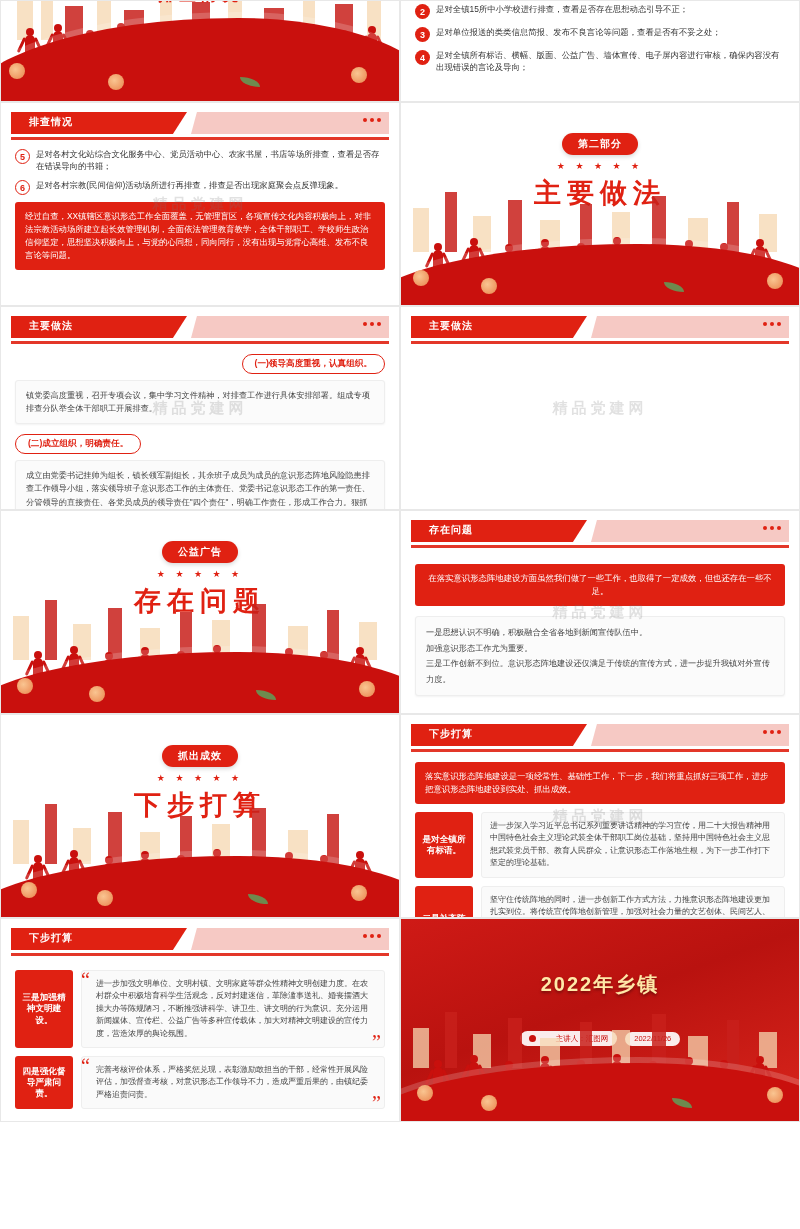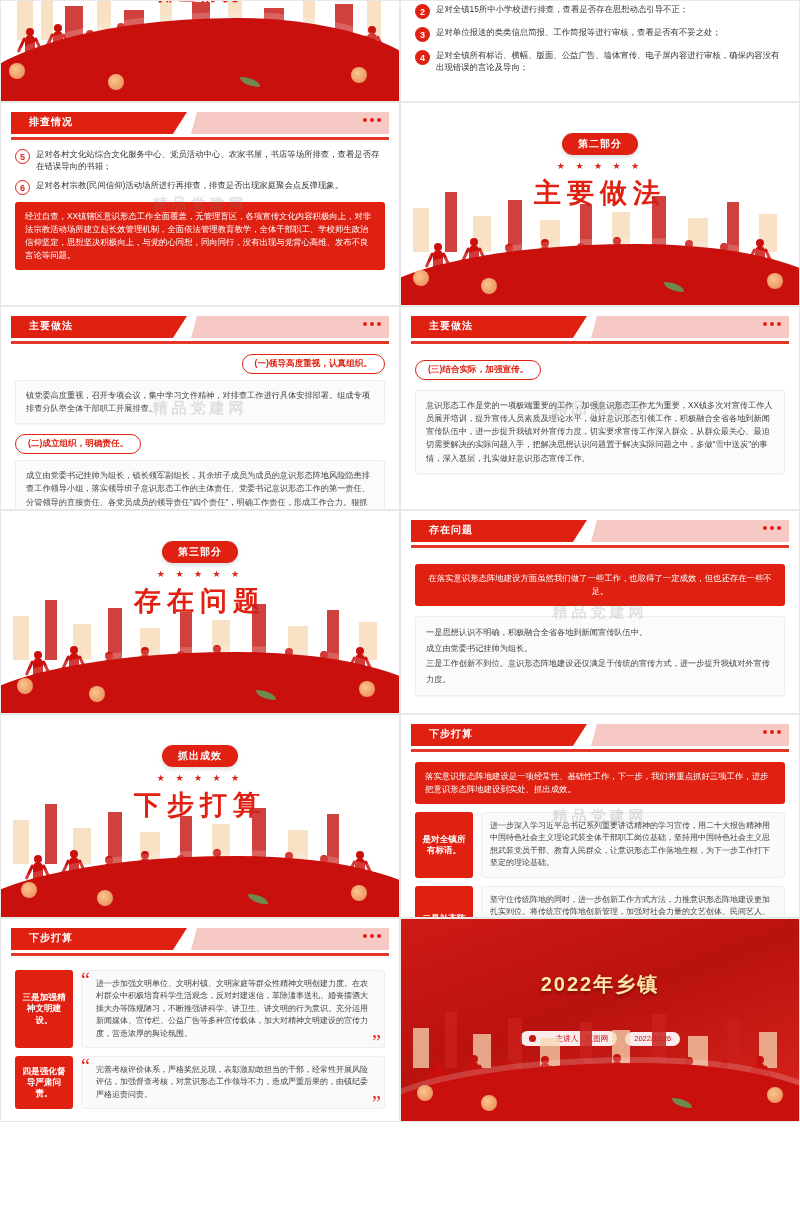--- a/index.html
+++ b/index.html
@@ -283,21 +283,21 @@
   </div>
 
   <div class="slide bg-white">
     <div class="body-wrap" style="padding-top:2px;">
       <div class="numitem">
         <div class="circ">2</div>
         <div class="tx">是对全镇15所中小学校进行排查，查看是否存在思想动态引导不正；</div>
       </div>
       <div class="numitem">
         <div class="circ">3</div>
-        <div class="tx">是对单位报送的类类信息简报、工作简报等进行审核，查看是否有不妥之处；</div>
+        <div class="tx">是对单位报送的类类信息简报、发布不良言论等问题，查看是否有不妥之处；</div>
       </div>
       <div class="numitem">
         <div class="circ">4</div>
         <div class="tx">是对全镇所有标语、横幅、版面、公益广告、墙体宣传、电子屏内容进行审核，确保内容没有出现错误的言论及导向；</div>
       </div>
     </div>
   </div>
 
   <div class="slide bg-white">
     <div class="hdr">
@@ -422,31 +422,25 @@
       <div class="bar"></div>
       <div class="bar2"></div>
       <div class="ttl">主要做法</div>
       <div class="dots">
           <i></i>
           <i></i>
           <i></i>
         </div>
     </div>
     <div class="sub-rule"></div>
-    <div class="body-wrap" style="padding-top:14px;">
-      <div>
-        <span class="pillhead">(三)结合实际，加强宣传。</span>
-      </div>
-      <div class="whitebox" style="margin-top:4px;">意识形态工作是党的一项极端重要的工作，加强意识形态工作尤为重要，XX镇多次对宣传工作人员展开培训，提升宣传人员素质及理论水平，做好意识形态引领工作，积极融合全省各地到新闻宣传队伍中，进一步提升我镇对外宣传力度，切实要求宣传工作深入群众，从群众最关心、最迫切需要解决的实际问题入手，把解决思想认识问题置于解决实际问题之中，多做"雪中送炭"的事情，深入基层，扎实做好意识形态宣传工作。</div>
-    </div>
     <div class="wm">精品党建网</div>
   </div>
 
   <div class="slide bg-white">
-    <div class="sec-badge">第三部分</div>
+    <div class="sec-badge">公益广告</div>
     <div class="sec-stars">★ ★ ★ ★ ★</div>
     <div class="sec-title">存在问题</div>
     <div class="city" style="height:66%;">
       <div class="bld l" style="left:3%;width:16px;height:44px;bottom:40%"></div>
       <div class="bld d" style="left:11%;width:12px;height:60px;bottom:40%"></div>
       <div class="bld l" style="left:18%;width:18px;height:36px;bottom:40%"></div>
       <div class="bld d" style="left:27%;width:14px;height:52px;bottom:40%"></div>
       <div class="bld l" style="left:35%;width:20px;height:32px;bottom:40%"></div>
       <div class="bld d" style="left:45%;width:12px;height:48px;bottom:40%"></div>
       <div class="bld l" style="left:53%;width:18px;height:40px;bottom:40%"></div>
@@ -514,21 +508,21 @@
           <i></i>
           <i></i>
           <i></i>
         </div>
     </div>
     <div class="sub-rule"></div>
     <div class="body-wrap" style="padding-top:16px;">
       <div class="redbox center">在落实意识形态阵地建设方面虽然我们做了一些工作，也取得了一定成效，但也还存在一些不足。</div>
       <div class="whitebox" style="margin-top:10px;line-height:1.9;">
         <div>一是思想认识不明确，积极融合全省各地到新闻宣传队伍中。</div>
-        <div>成立由党委书记挂帅为组长。</div>
+        <div>加强意识形态工作尤为重要。</div>
         <div>三是工作创新不到位。意识形态阵地建设还仅满足于传统的宣传方式，进一步提升我镇对外宣传力度。</div>
       </div>
     </div>
     <div class="wm">精品党建网</div>
   </div>
 
   <div class="slide bg-white">
     <div class="sec-badge">抓出成效</div>
     <div class="sec-stars">★ ★ ★ ★ ★</div>
     <div class="sec-title">下步打算</div>

